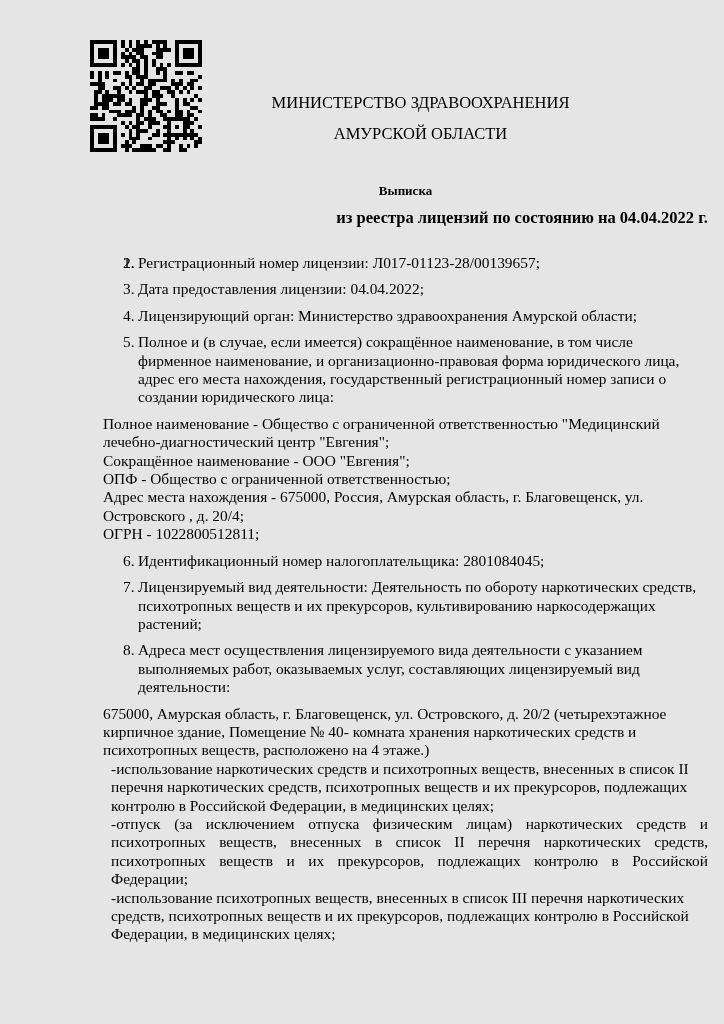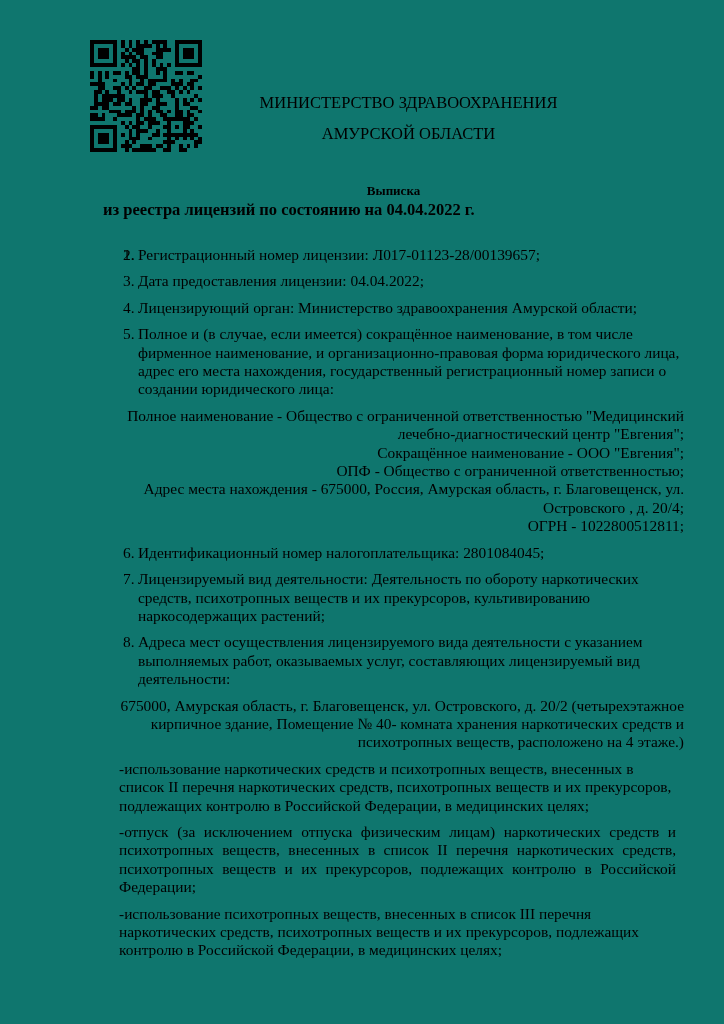--- a/index.html
+++ b/index.html
@@ -1,25 +1,25 @@
 <!DOCTYPE html>
 <html><head>
 <meta charset="utf-8">
 <style>
   html,body { margin:0; padding:0; background:#fff; }
   .page {
     position:relative;
     width:724px; height:1024px;
-    background:#0f766e;
+    background:#e5e5e5;
     color:#000000;
     font-family:"Liberation Serif","DejaVu Serif",serif;
     font-size:15.4px;
     line-height:18.4px;
     box-sizing:border-box;
-    padding:88px 40px 0 103px;
+    padding:88px 16px 0 103px;
     overflow:hidden;
   }
   .qr {
     position:absolute; top:40px; left:90px;
     width:112px; height:112px;
   }
   .qr svg { display:block; width:112px; height:112px; shape-rendering:crispEdges; }
   .ministry {
     text-align:center;
     font-size:16.5px;
@@ -27,32 +27,32 @@
     padding-left:30px; 
   }
   .doc-title {
     margin-top:32px;
     text-align:center;
     font-weight:bold;
     font-size:13px;
     line-height:19px;
   }
   .doc-subtitle {
-    margin-top:0;
-    text-align:left;
+    margin-top:8px;
+    text-align:right;
     font-weight:bold;
     font-size:16.5px;
     line-height:19px;
   }
   .body { margin-top:27px; }
   .item { position:relative; padding-left:35px; margin-bottom:8px; }
   .item .num { position:absolute; left:20px; top:0; }
-  .para { margin:6px 0 8px 0;text-align:right; }
+  .para { margin:6px 0 8px 0; }
   .para.tight { margin-bottom:0; }
-  .service { padding-left:8px; margin:8px; }
+  .service { padding-left:8px; margin:0; }
   .service.justify { text-align:justify; }
 </style>
 </head>
 <body>
 
 <div class="page">
 
   <div class="qr">
     <svg id="qr-svg" viewBox="0 0 29 29" xmlns="http://www.w3.org/2000/svg">
         <rect x="0" y="0" width="1" height="1" fill="#000"></rect>

